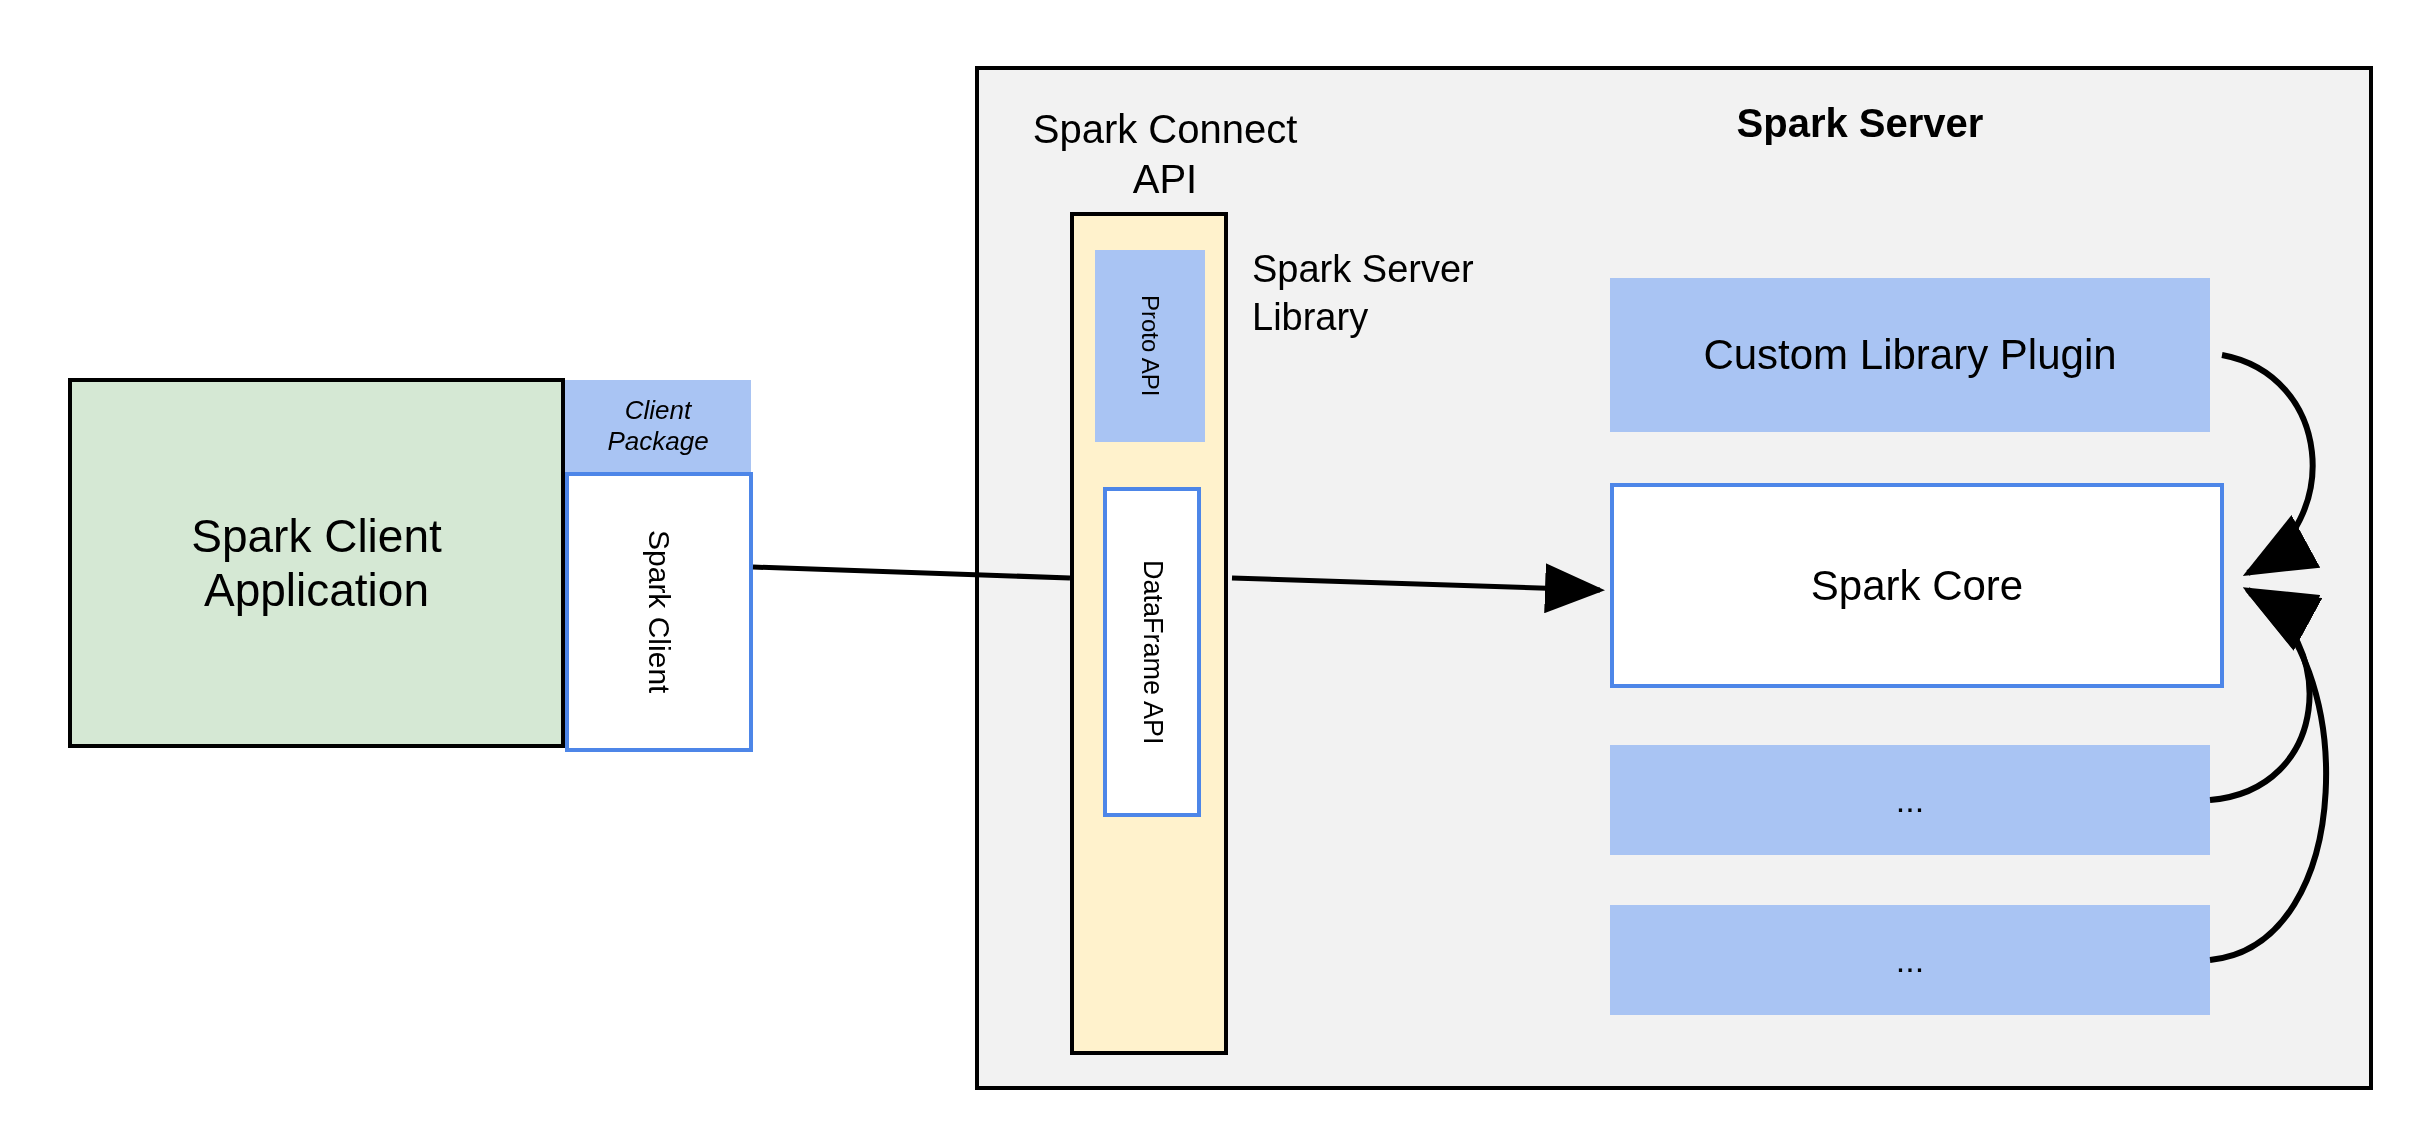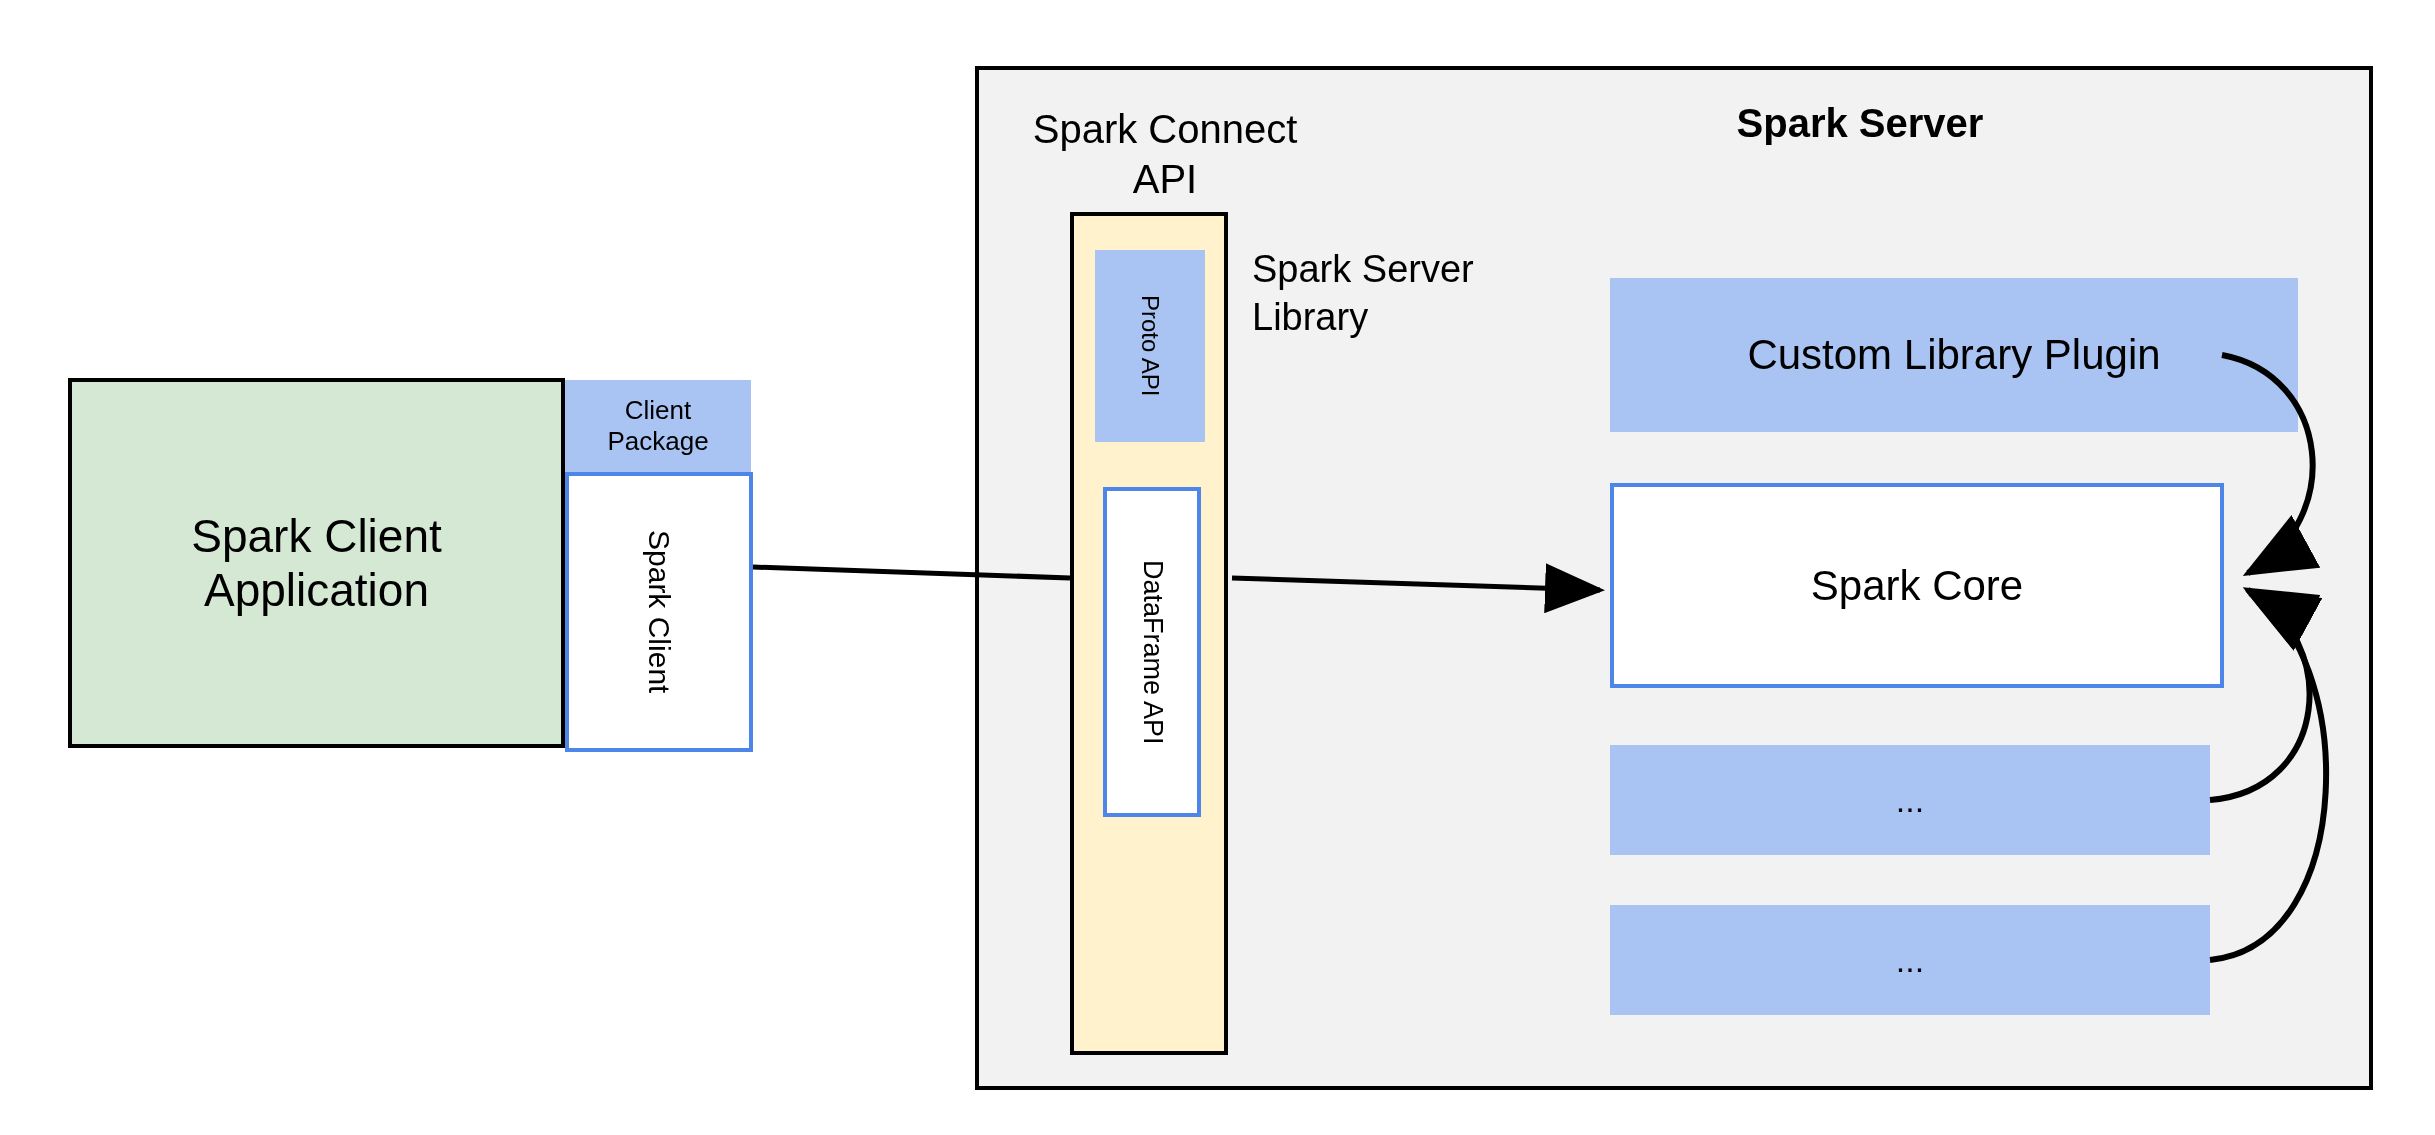--- a/index.html
+++ b/index.html
@@ -44,21 +44,21 @@
   }
   #client-app-box .txt { white-space: pre-line; }
 
   #client-package-box {
     left: 565px; top: 380px;
     width: 186px; height: 92px;
     background: #a9c4f3;
     border: 2px solid #a9c4f3;
     font-size: 26px;
   }
-  #client-package-box .txt { white-space: pre-line; }
+  #client-package-box .txt { white-space: pre-line; font-style: italic; }
 
   #spark-client-box {
     left: 565px; top: 472px;
     width: 188px; height: 280px;
     background: #ffffff;
     border: 4px solid #4d86e8;
   }
   #spark-client-box .vtxt {
     writing-mode: vertical-rl;
     text-orientation: mixed;
@@ -129,21 +129,21 @@
   #spark-server-title {
     left: 1600px; top: 98px;
     width: 520px;
     font-size: 40px;
     font-weight: bold;
     text-align: center;
   }
 
   #custom-library-plugin-box {
     left: 1610px; top: 278px;
-    width: 688px; height: 154px;
+    width: 600px; height: 154px;
     background: #a9c4f3;
     border: 2px solid #a9c4f3;
     font-size: 42px;
   }
 
   #spark-core-box {
     left: 1610px; top: 483px;
     width: 614px; height: 205px;
     background: #ffffff;
     border: 4px solid #4d86e8;

